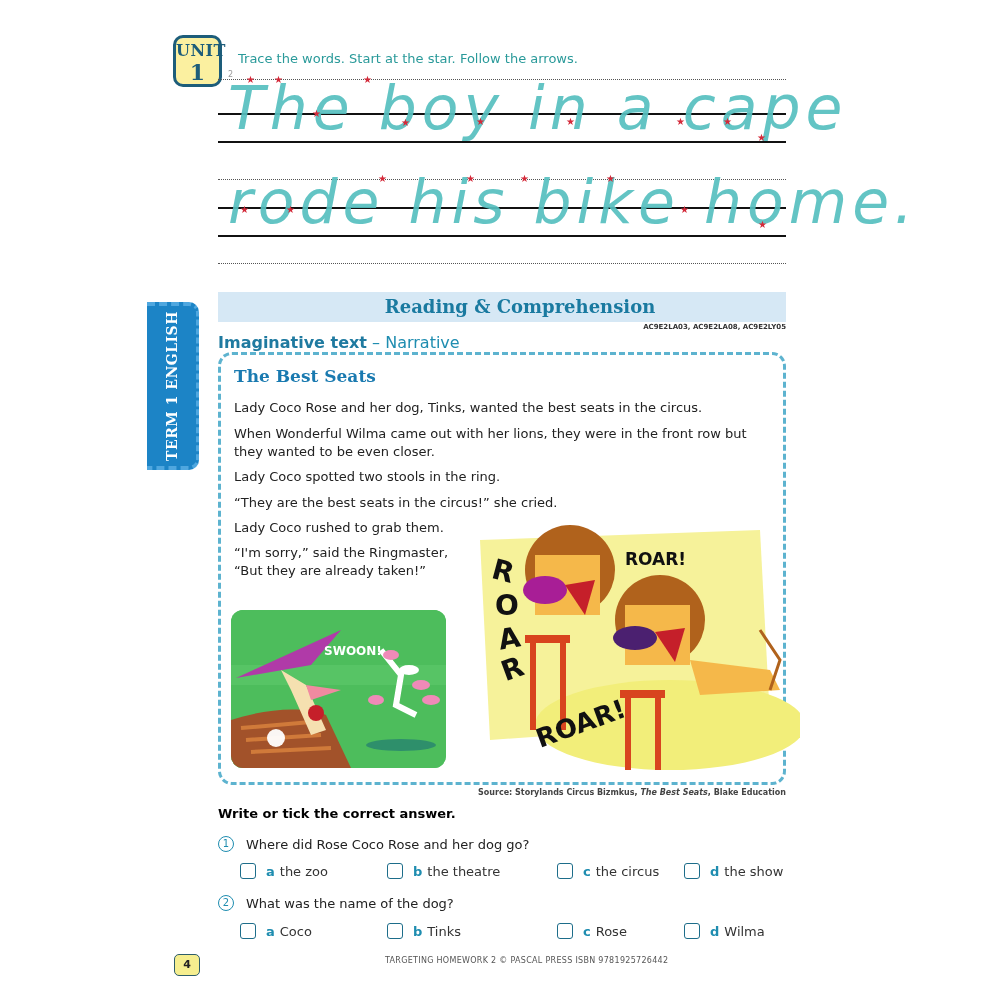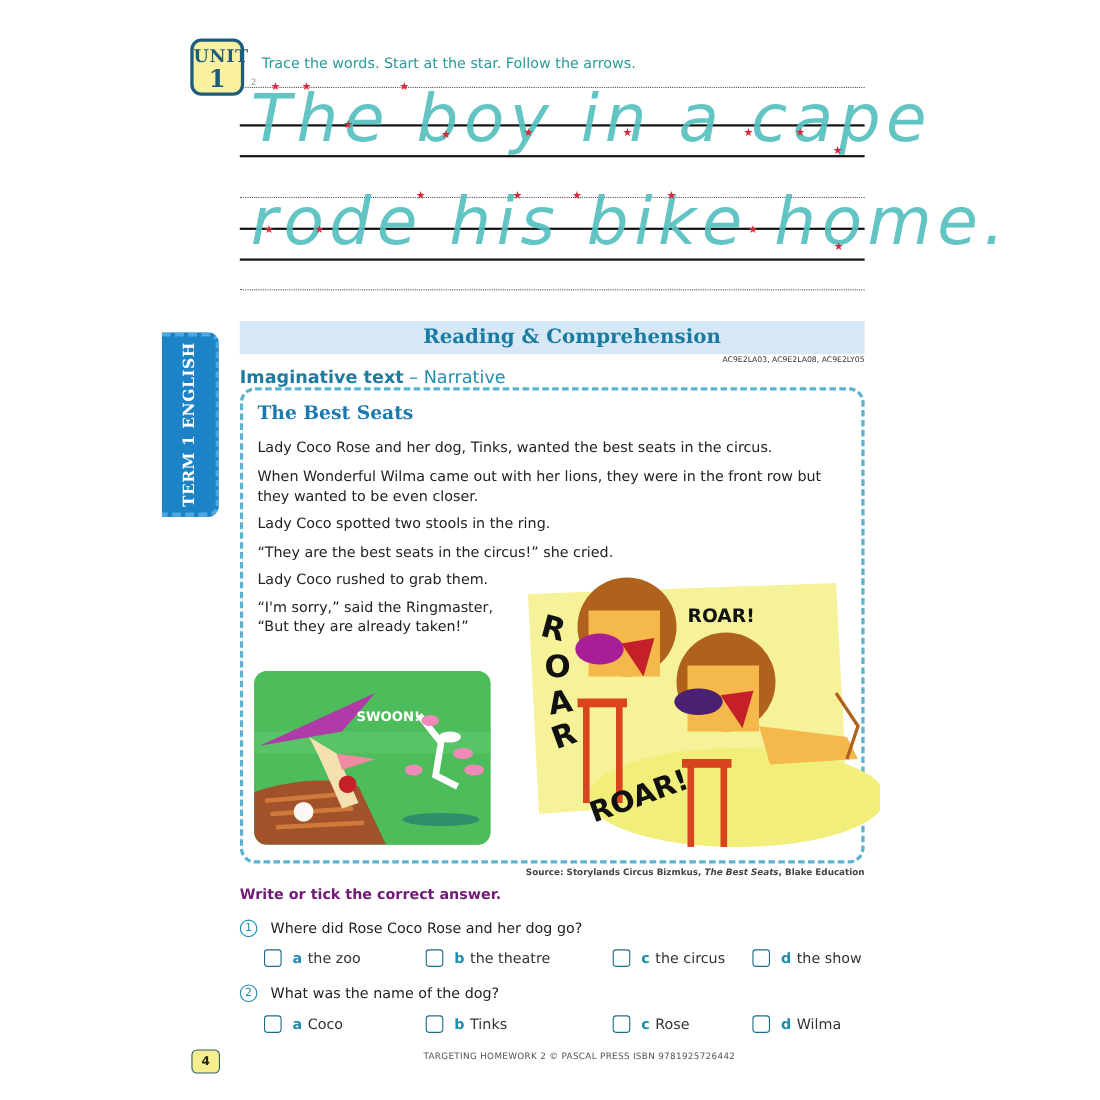--- a/index.html
+++ b/index.html
@@ -42,21 +42,21 @@
     white-space: nowrap; letter-spacing: 0.5px;
   }
 
   .section-bar {
     position: absolute; left: 218px; top: 292px; width: 568px; height: 30px;
     background: #d6e8f5; text-align: center;
   }
   .section-bar span {
     font-family: "DejaVu Serif", serif; color: #1a7aa0; font-size: 18px; line-height: 30px; font-weight: bold; margin-left: 36px;
   }
-  .codes { position: absolute; right: 214px; top: 323px; font-size: 7px; color: #333; }
+  .codes { position: absolute; right: 214px; top: 323px; font-size: 7px; color: #333; font-weight: bold; }
   .text-type { position: absolute; left: 218px; top: 333px; font-size: 16px; color: #1f8db0; }
   .text-type b { color: #1f7aa0; }
 
   .story-box {
     position: absolute; left: 218px; top: 352px; width: 568px; height: 433px;
     border: 3px dashed #5db3cf; border-radius: 14px; background: #fff;
   }
   .story-title {
     position: absolute; left: 234px; top: 366px; font-family: "DejaVu Serif", serif; font-weight: bold;
     font-size: 17px; color: #1a7ab0;
@@ -65,21 +65,21 @@
 
   .img-dog {
     position: absolute; left: 231px; top: 610px; width: 215px; height: 158px;
     background: #4dbd5c; border-radius: 12px; overflow: hidden;
   }
   .img-lions { position: absolute; left: 470px; top: 520px; width: 330px; height: 250px; }
 
   .source { position: absolute; right: 214px; top: 788px; font-size: 8px; color: #444; font-weight: bold; }
   .source i { font-style: italic; }
 
-  .q-head { position: absolute; left: 218px; top: 806px; font-size: 13px; font-weight: bold; color: #701a75; }
+  .q-head { position: absolute; left: 218px; top: 806px; font-size: 13px; font-weight: bold; color: #000000; }
   .q-row { position: absolute; left: 218px; display: flex; align-items: center; font-size: 13px; }
   .q-num {
     width: 16px; height: 16px; border: 1.5px solid #1f8db0; border-radius: 50%; color: #1f8db0;
     font-size: 10px; text-align: center; line-height: 13px; margin-right: 12px;
   }
   .opt { position: absolute; display: flex; align-items: center; font-size: 13px; color: #333; }
   .cb { width: 16px; height: 16px; border: 1.5px solid #1d6d8a; border-radius: 3px; margin-right: 10px; background: #fff; }
   .opt .letter { color: #1f8db0; font-weight: bold; margin-right: 5px; }
 
   .page-num {

